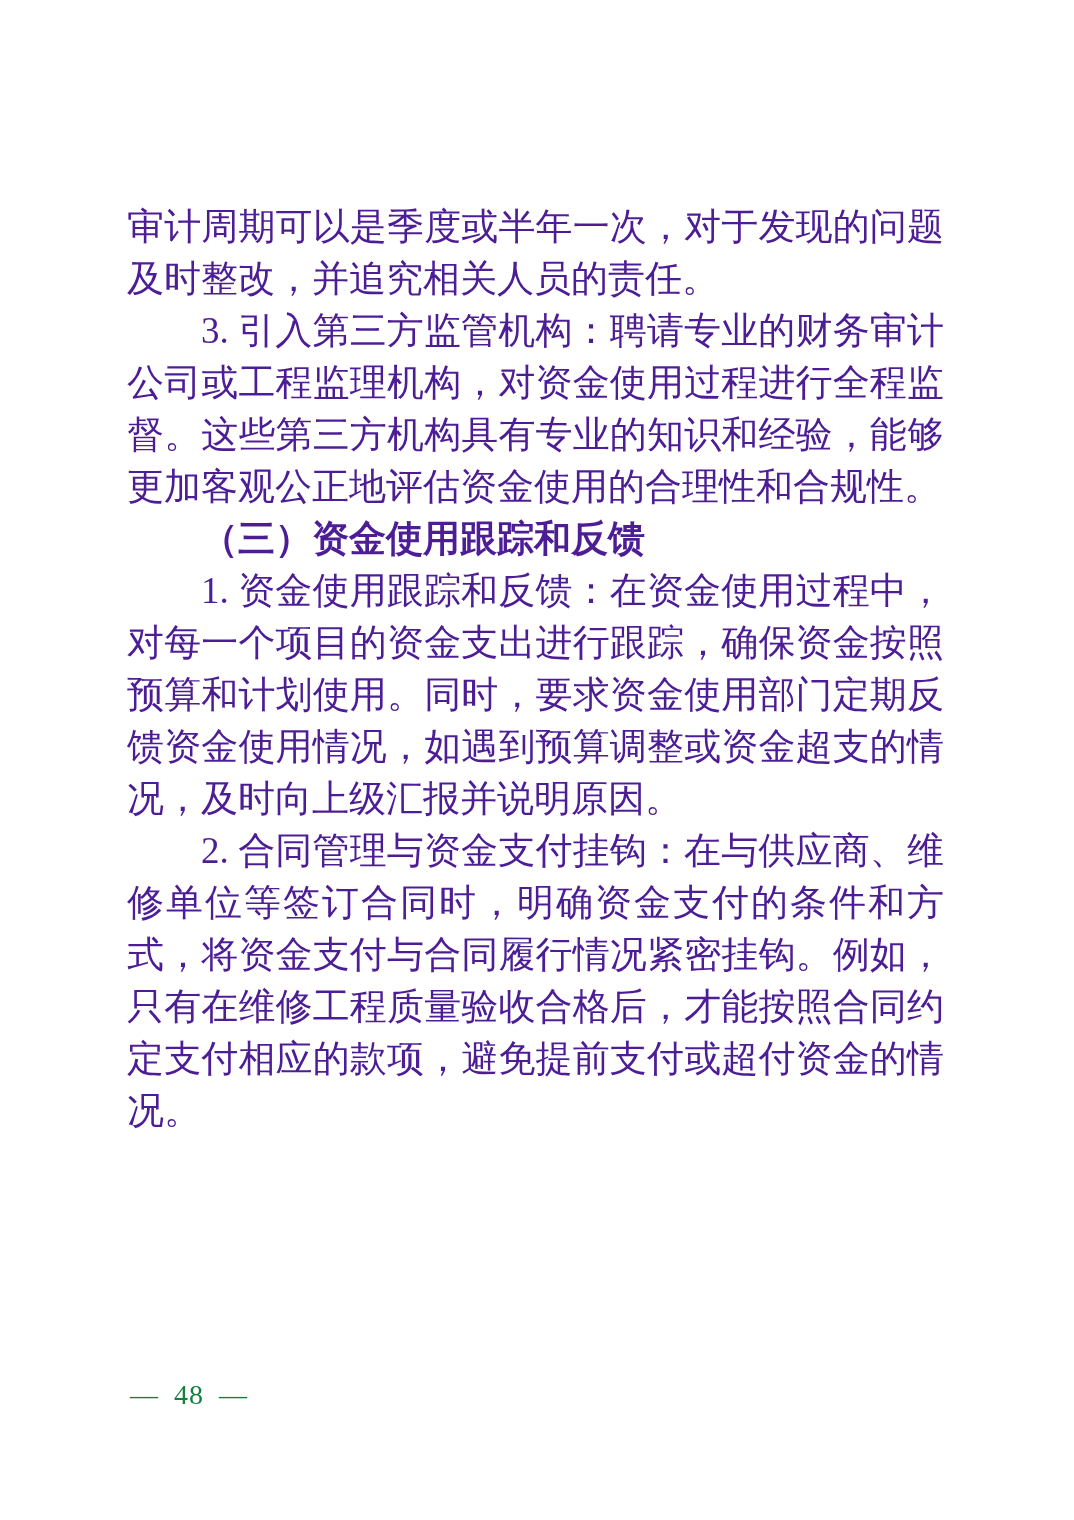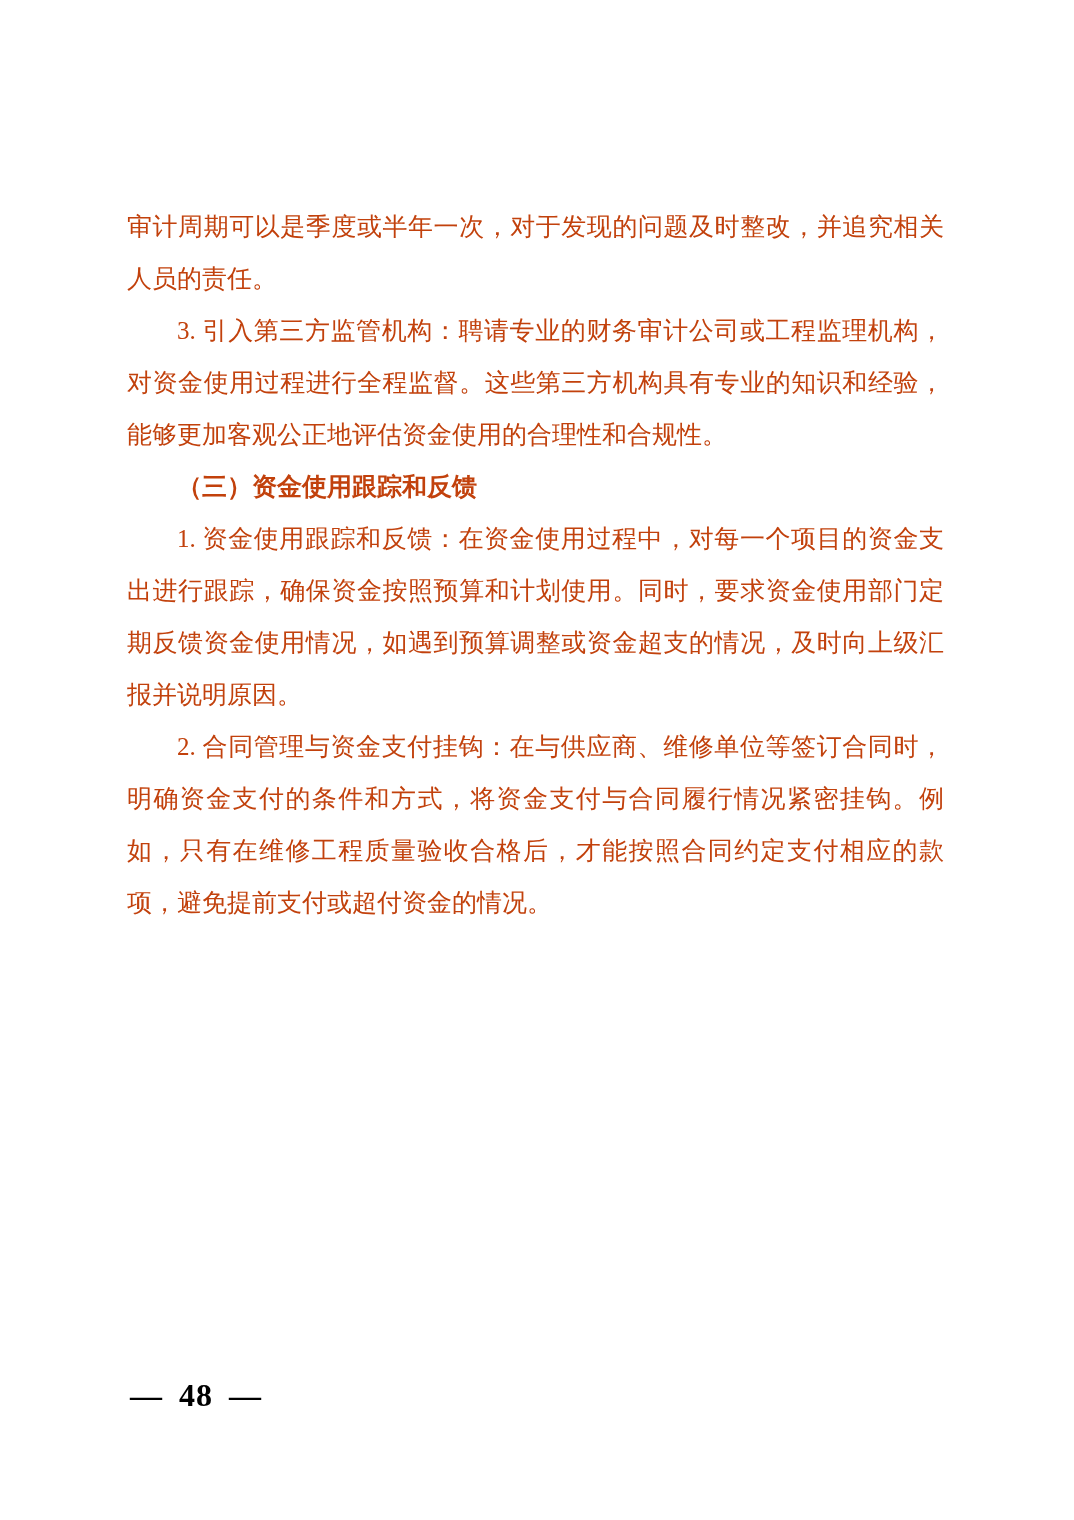--- a/index.html
+++ b/index.html
@@ -13,47 +13,46 @@
     height: 1520px;
     background: #ffffff;
     overflow: hidden;
     font-family: "Liberation Serif", "DejaVu Serif", serif;
   }
   .text-block {
     position: absolute;
     left: 127px;
     top: 201px;
     width: 817px;
-    font-size: 25px;
+    font-size: 37px;
     line-height: 52px;
-    color: #c2410c;
+    color: #4c1d95;
     text-align: justify;
     text-justify: inter-character;
   }
   .para {
     margin: 0;
     padding: 0;
     text-indent: 2em;
   }
   .para.noindent {
     text-indent: 0;
   }
   .para.heading {
     font-weight: bold;
   }
   .page-number {
     position: absolute;
     left: 130px;
     top: 1380px;
-    font-size: 32px;
+    font-size: 28px;
     line-height: 30px;
-    color: #000000;
+    color: #15803d;
     letter-spacing: 1px;
     word-spacing: 7px;
-    font-weight: bold;
   }
 </style>
 </head>
 <body>
 
 <div class="page">
   <div class="text-block">
     <p class="para noindent">审计周期可以是季度或半年一次，对于发现的问题及时整改，并追究相关人员的责任。</p>
     <p class="para">3. 引入第三方监管机构：聘请专业的财务审计公司或工程监理机构，对资金使用过程进行全程监督。这些第三方机构具有专业的知识和经验，能够更加客观公正地评估资金使用的合理性和合规性。</p>
     <p class="para heading">（三）资金使用跟踪和反馈</p>

